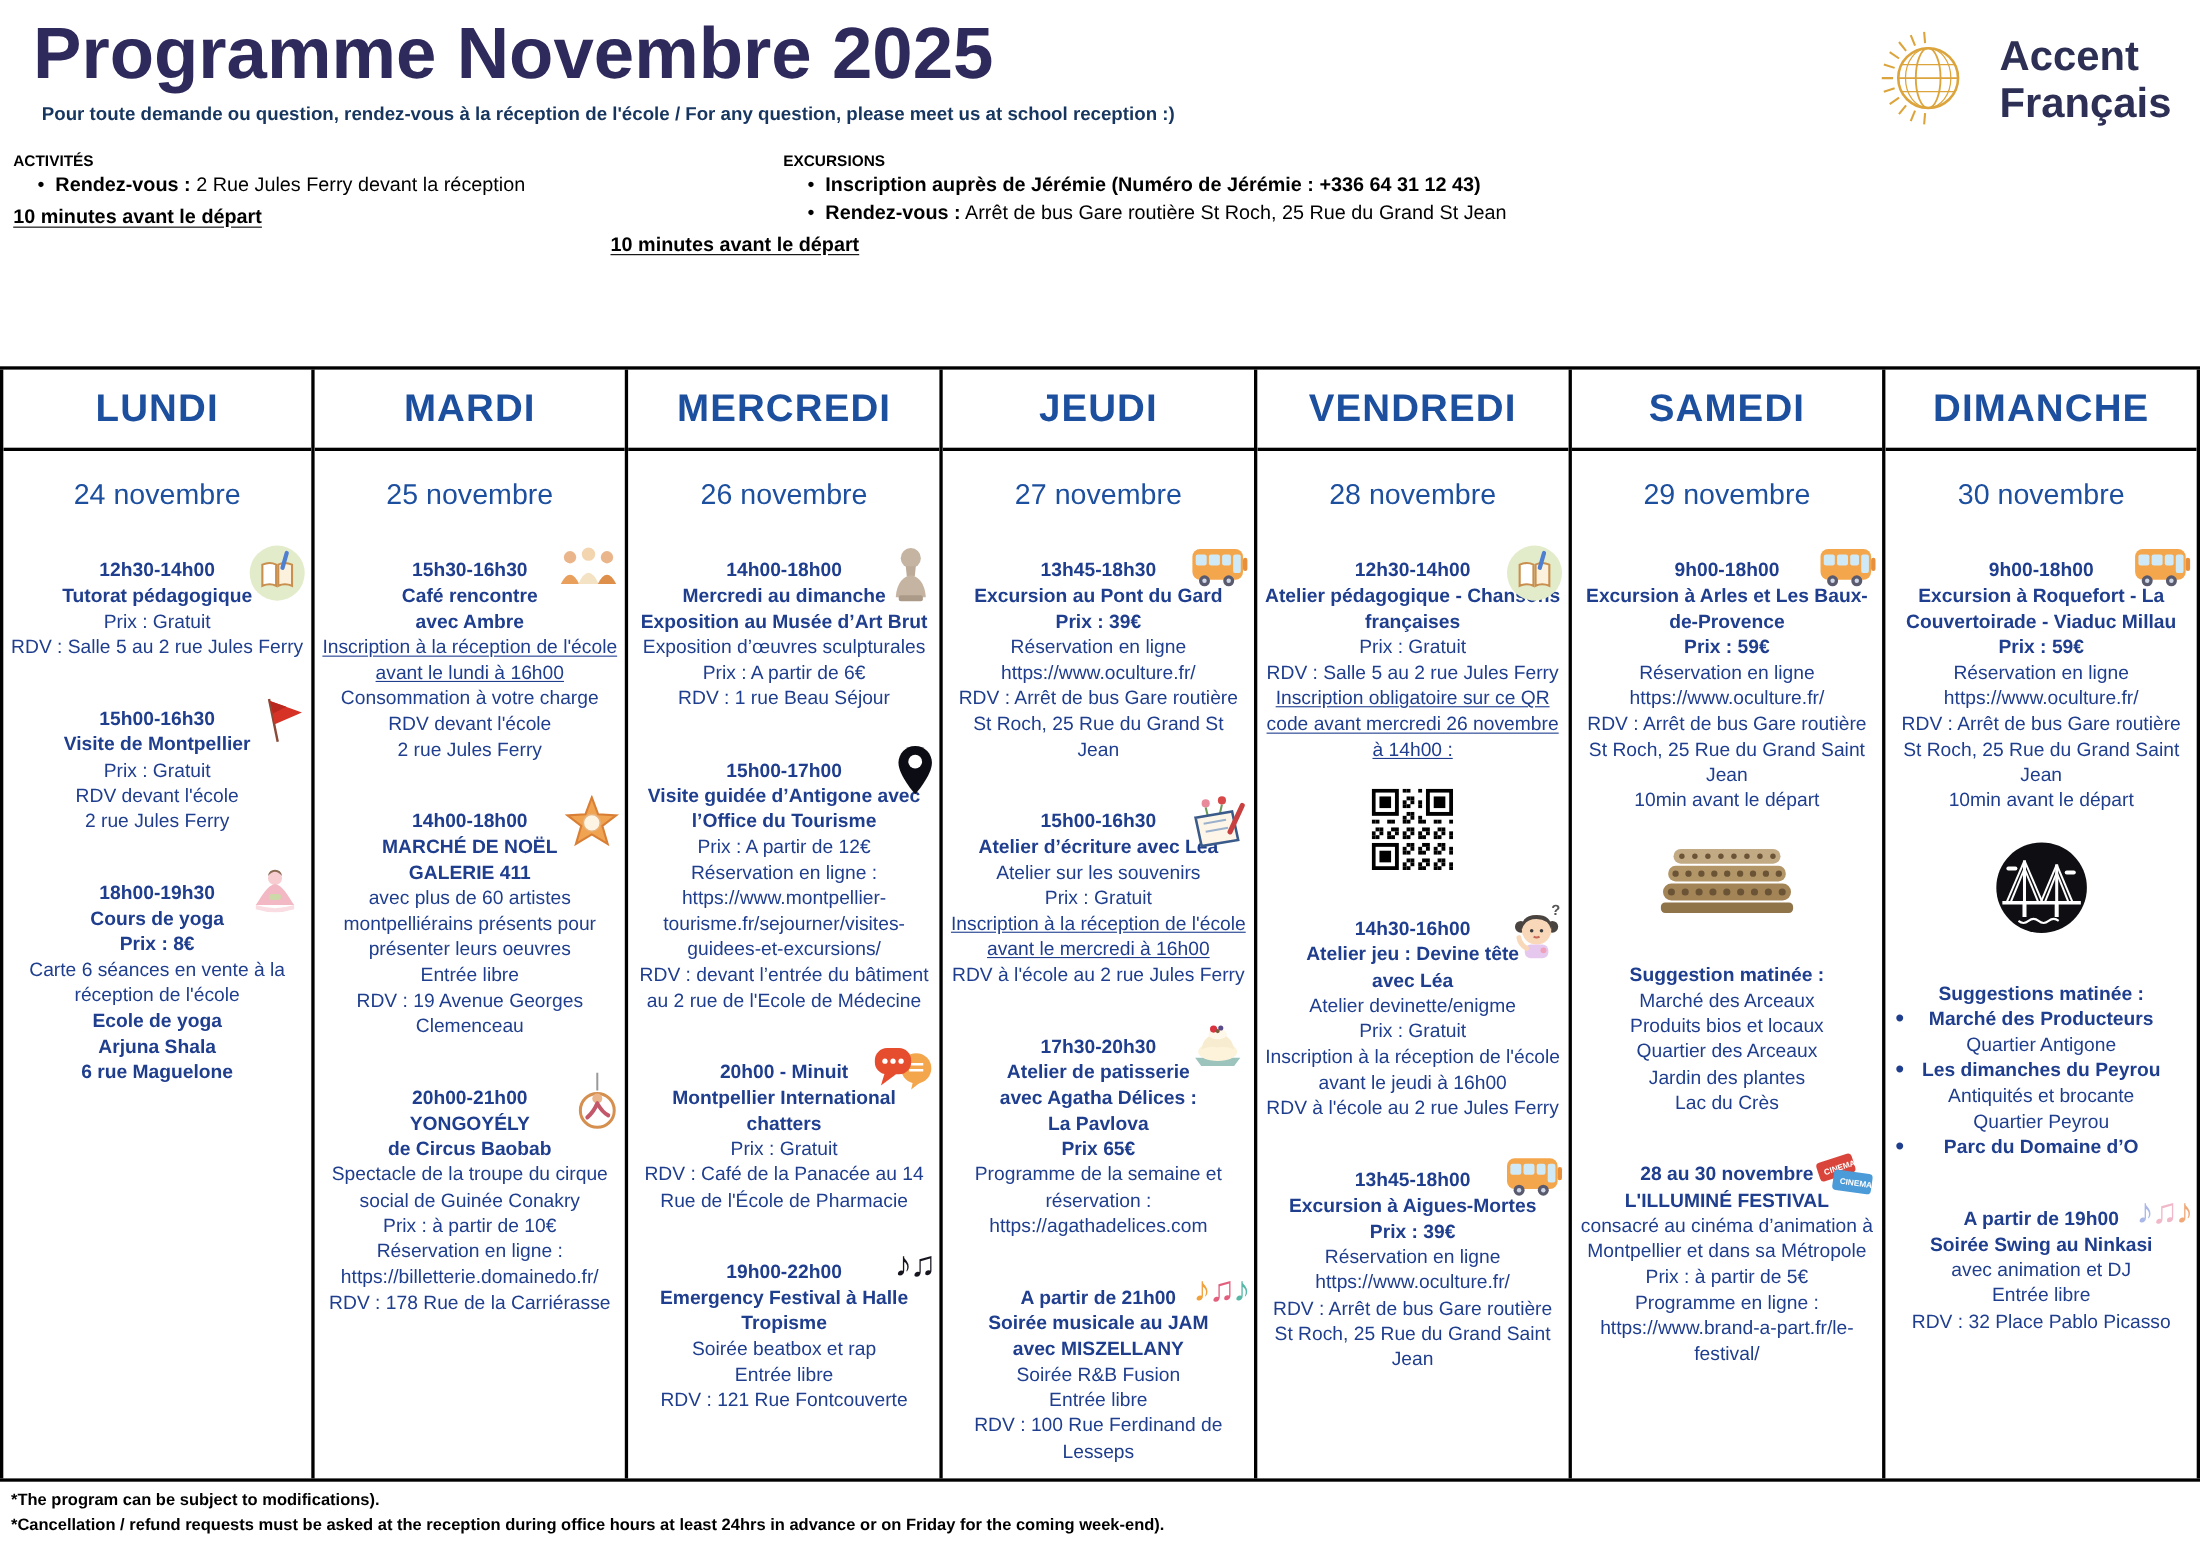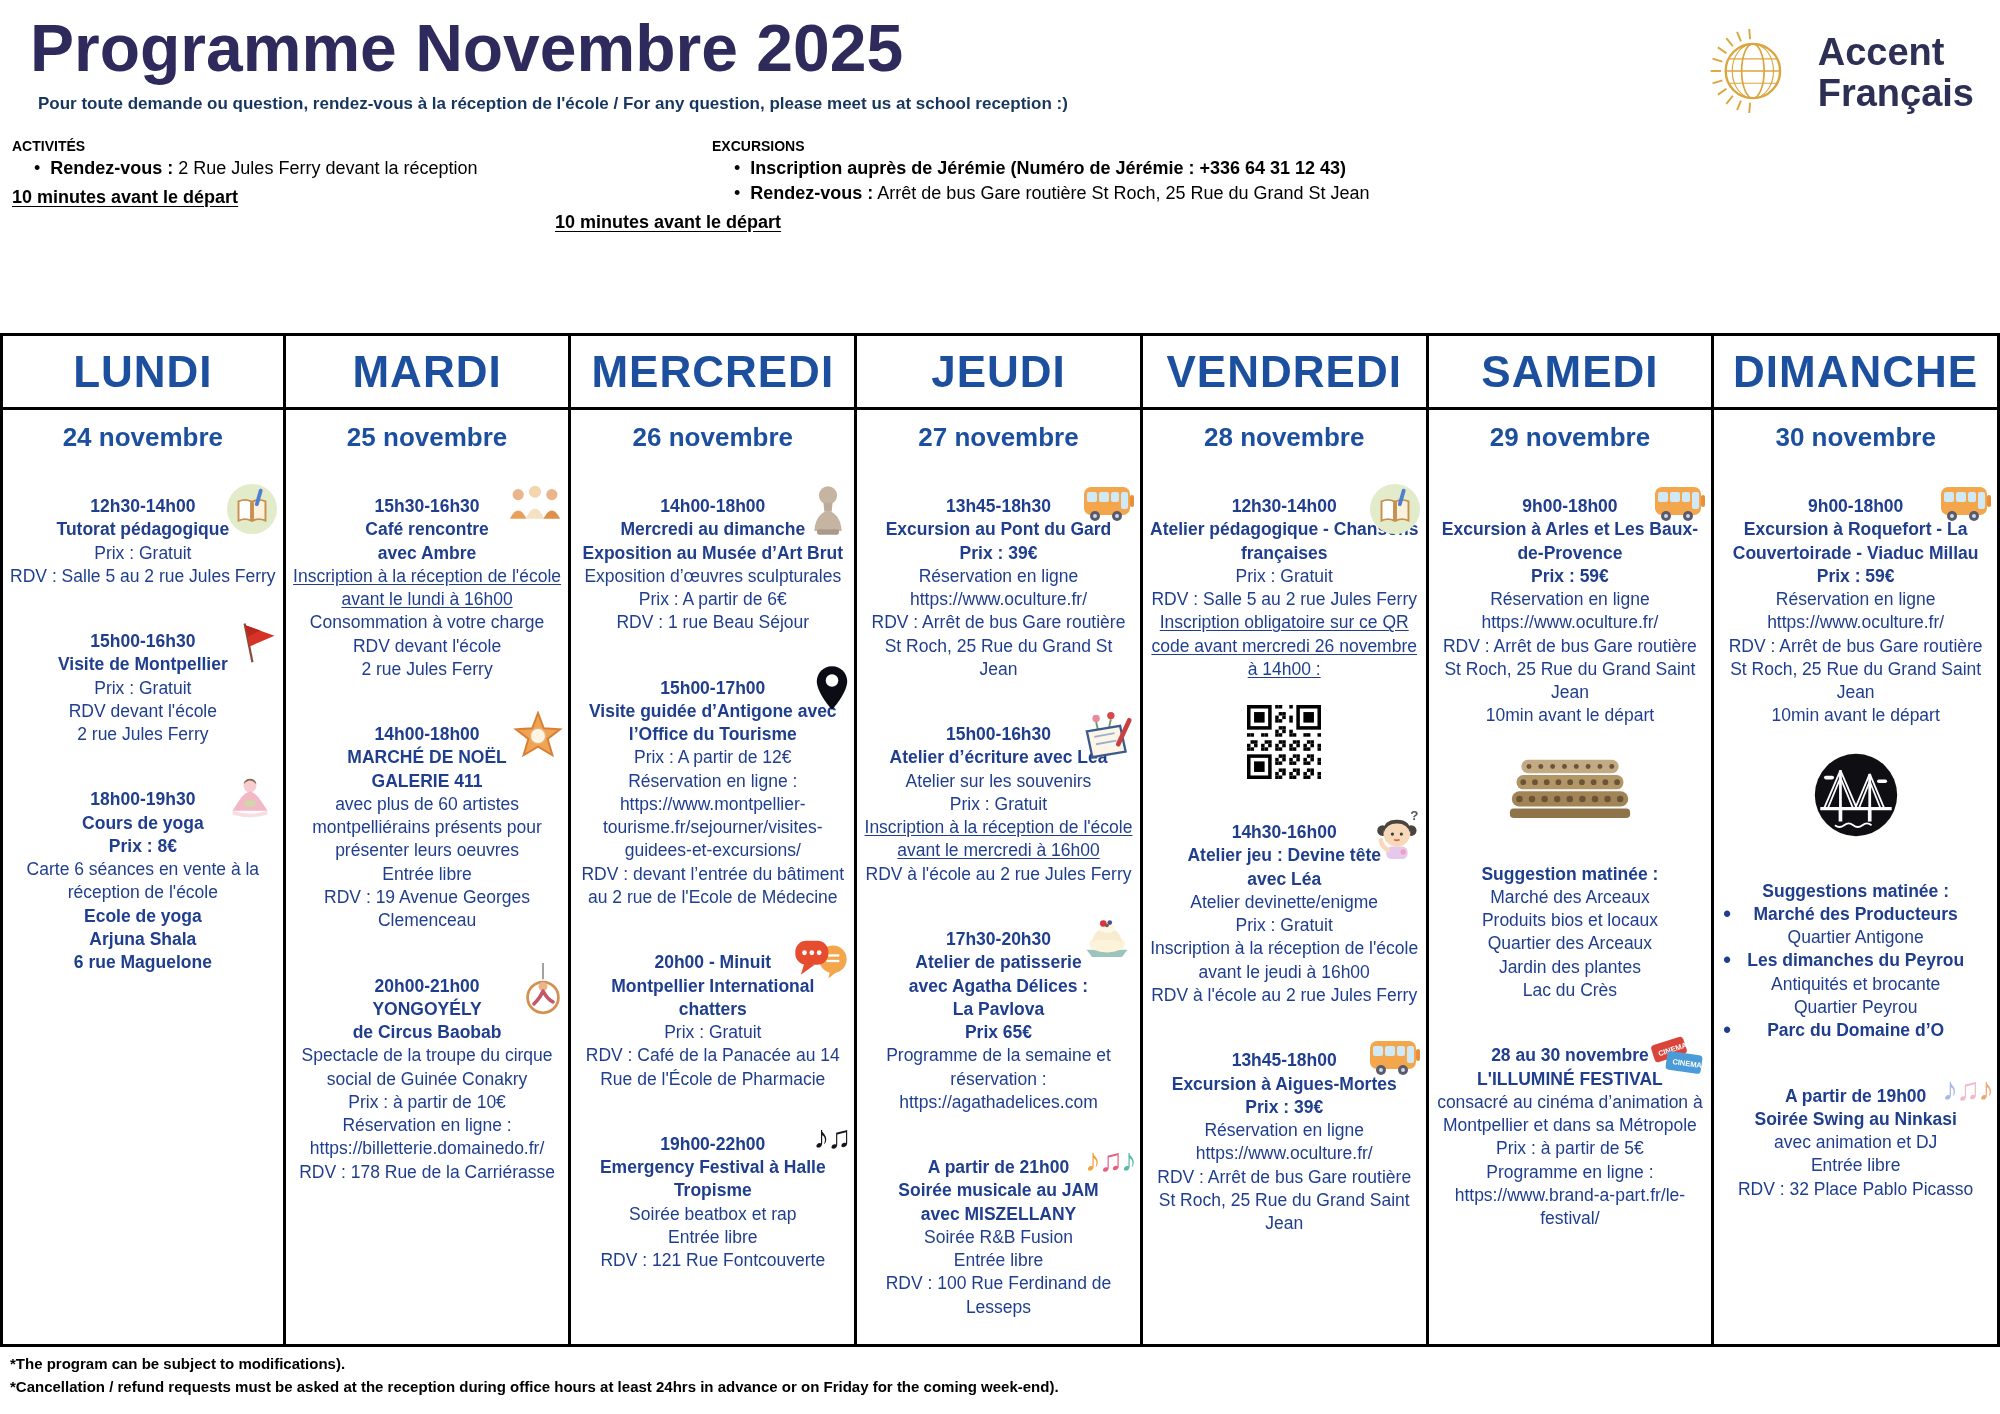--- a/index.html
+++ b/index.html
@@ -18,23 +18,23 @@
   .info li{margin:4px 0 0 22px}
   .info li::before{content:'•';margin-right:10px;font-size:18px}
   .info li b{font-weight:700}
   .info-note{font-weight:700;text-decoration:underline;text-underline-offset:3px;margin-top:8px}
   .exc .info-note{position:absolute;left:-157px;top:66px}
   .calendar{position:absolute;left:0;top:333px;width:2000px;height:1014px;display:grid;
             grid-template-columns:repeat(7,1fr);border-top:3px solid #000;border-bottom:3px solid #000;background:#fff}
   .day-column{border-right:3px solid #000;display:flex;flex-direction:column;overflow:hidden}
   .day-column:first-child{border-left:3px solid #000}
   .day-header{height:74px;border-bottom:3px solid #000;display:flex;align-items:center;justify-content:center;
-              font-size:44px;font-weight:800;color:#1d4f9f;letter-spacing:1px;flex:0 0 auto}
+              font-size:35px;font-weight:800;color:#1d4f9f;letter-spacing:1px;flex:0 0 auto}
   .day-body{flex:1;text-align:center;padding:0 7px;color:#1f3e8e}
-  .day-date{font-size:26px;font-weight:700;color:#1d4f9f;margin-top:12px}
+  .day-date{font-size:26px;font-weight:400;color:#1d4f9f;margin-top:24px}
   .event{position:relative;margin-top:42px;font-size:17.5px;line-height:1.33}
   .line.bold{font-weight:700}
   .line.und{text-decoration:underline;text-underline-offset:2px}
   .line.bullet{position:relative}
   .line.bullet::before{content:'•';position:absolute;left:2px;top:0;font-size:22px;line-height:1}
   .event-icon{position:absolute;right:-2px;top:-12px}
   .icon-block{display:flex;justify-content:center;margin-top:24px}
   .notes{font-size:32px;font-weight:700;letter-spacing:-2px;line-height:1}
   .footer{position:absolute;left:10px;top:1352px;font-size:15px;font-weight:700;color:#000;line-height:1.55}
 </style>

